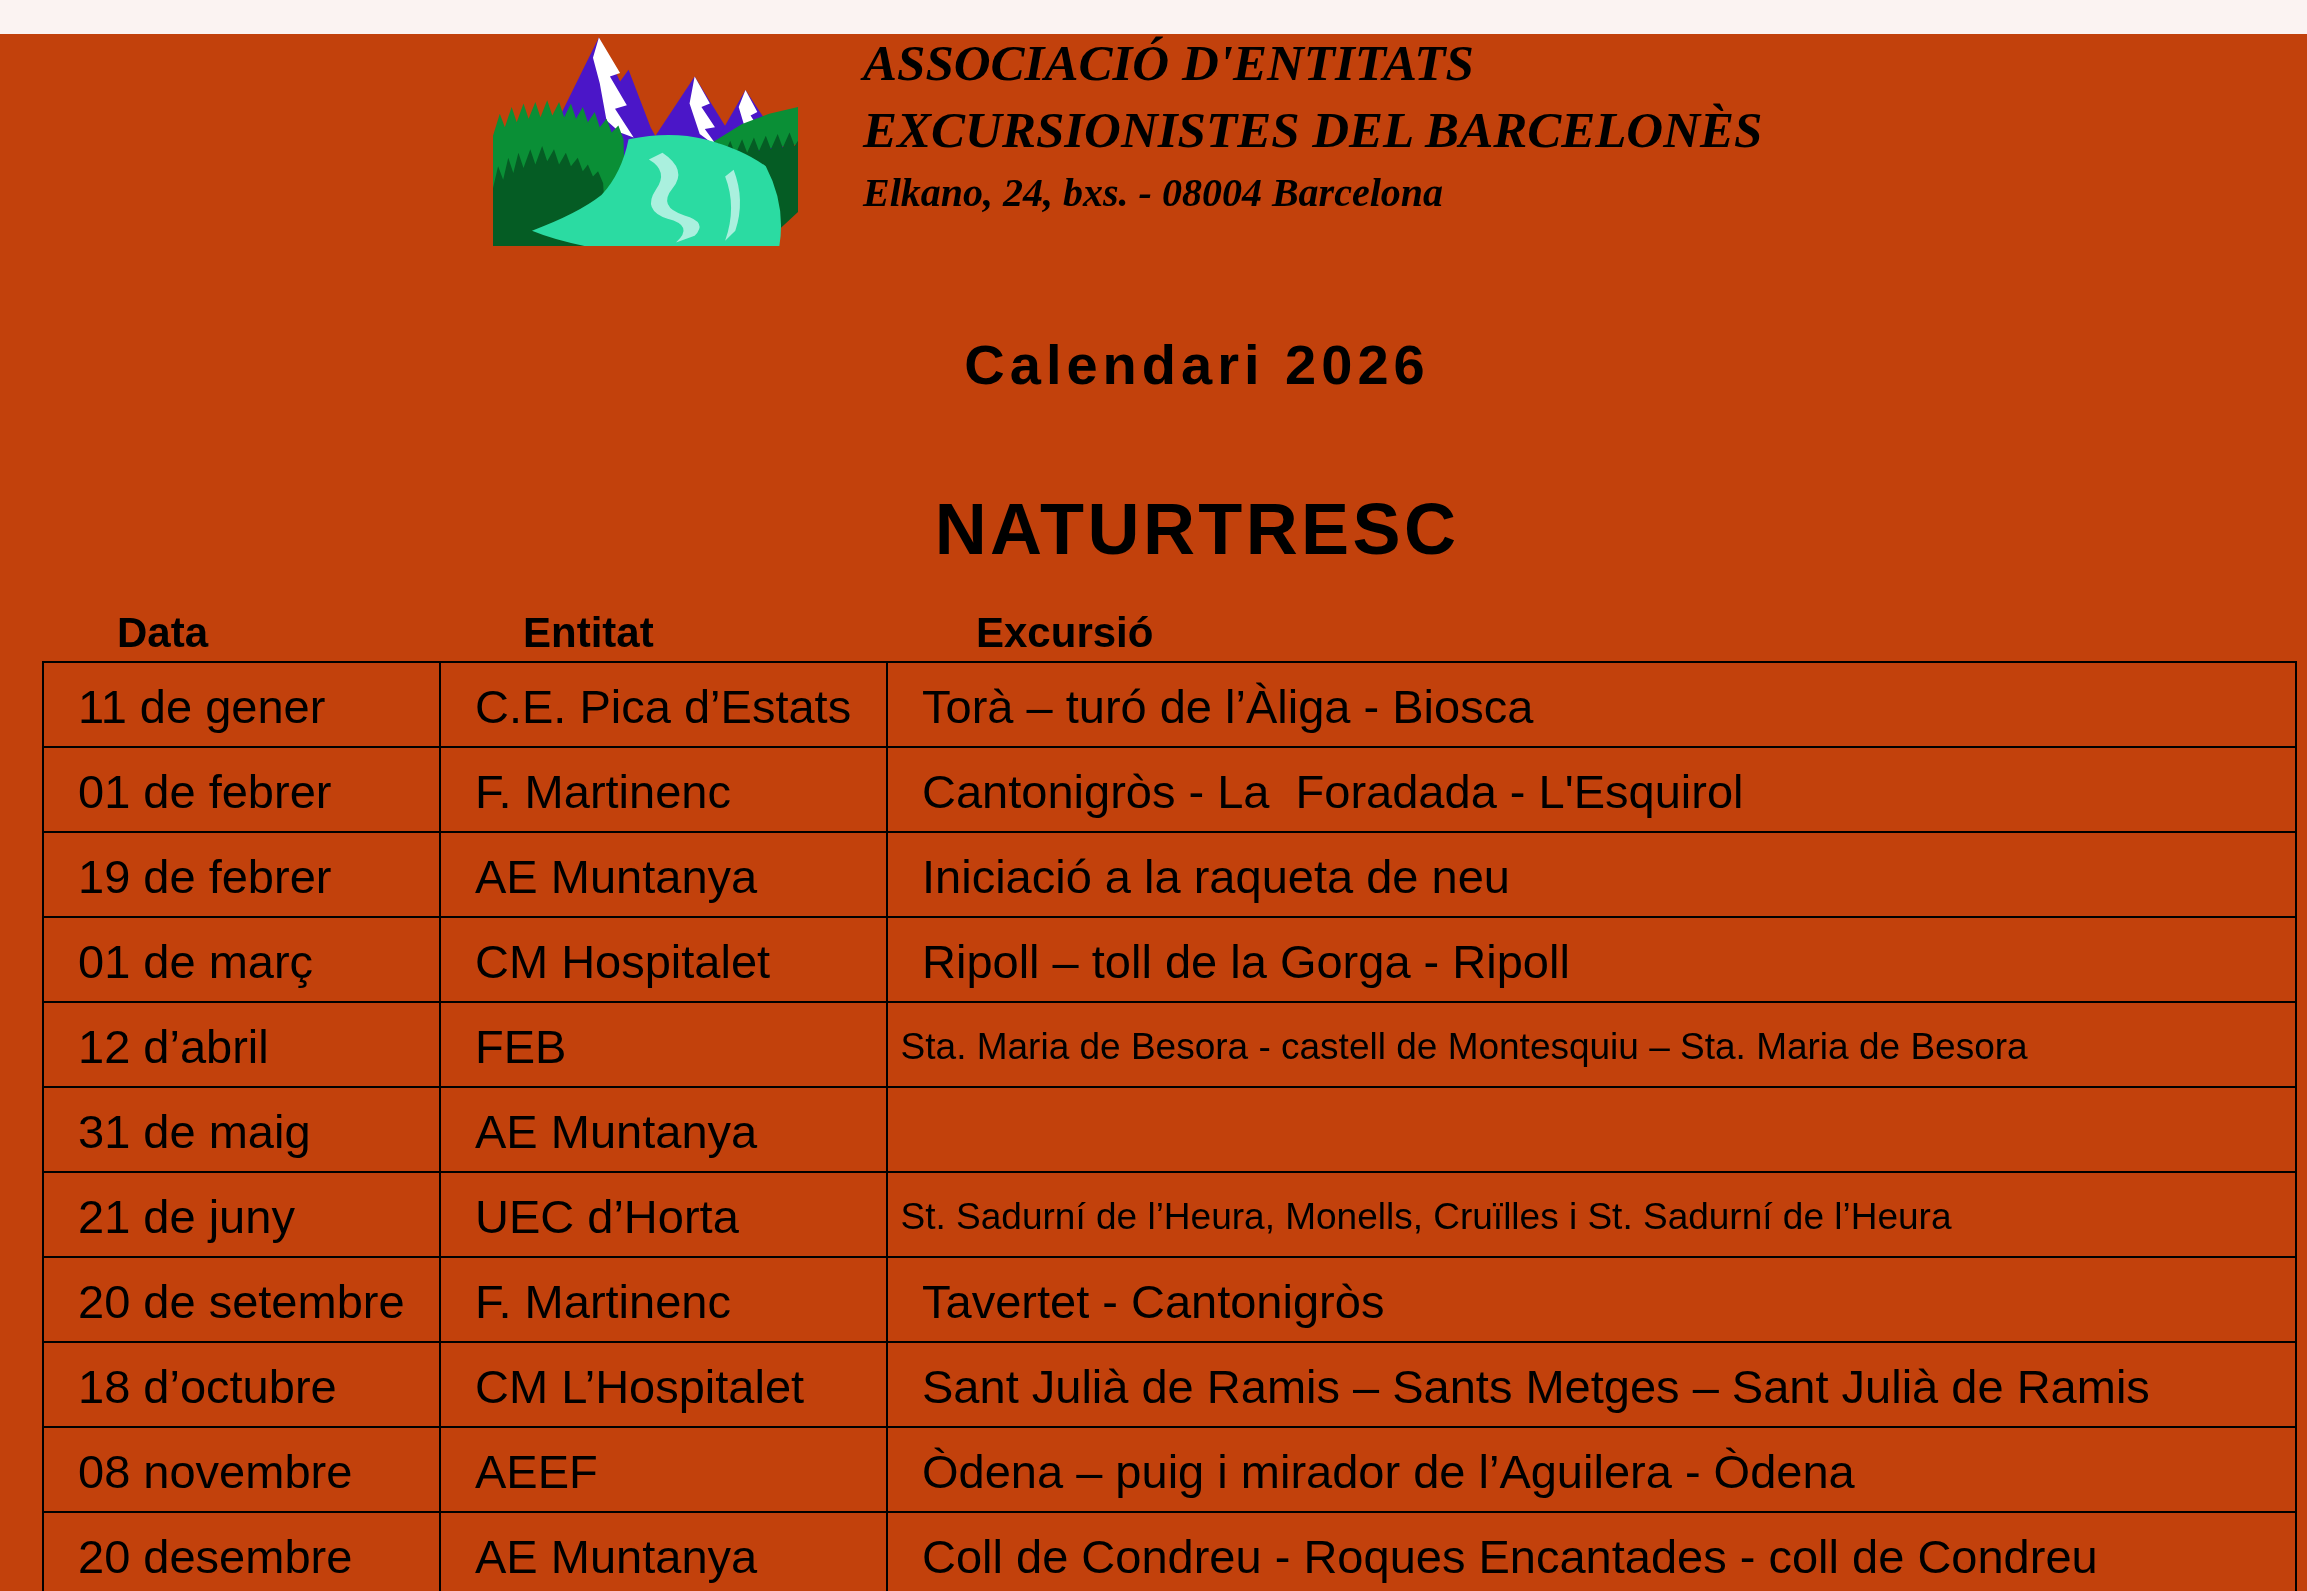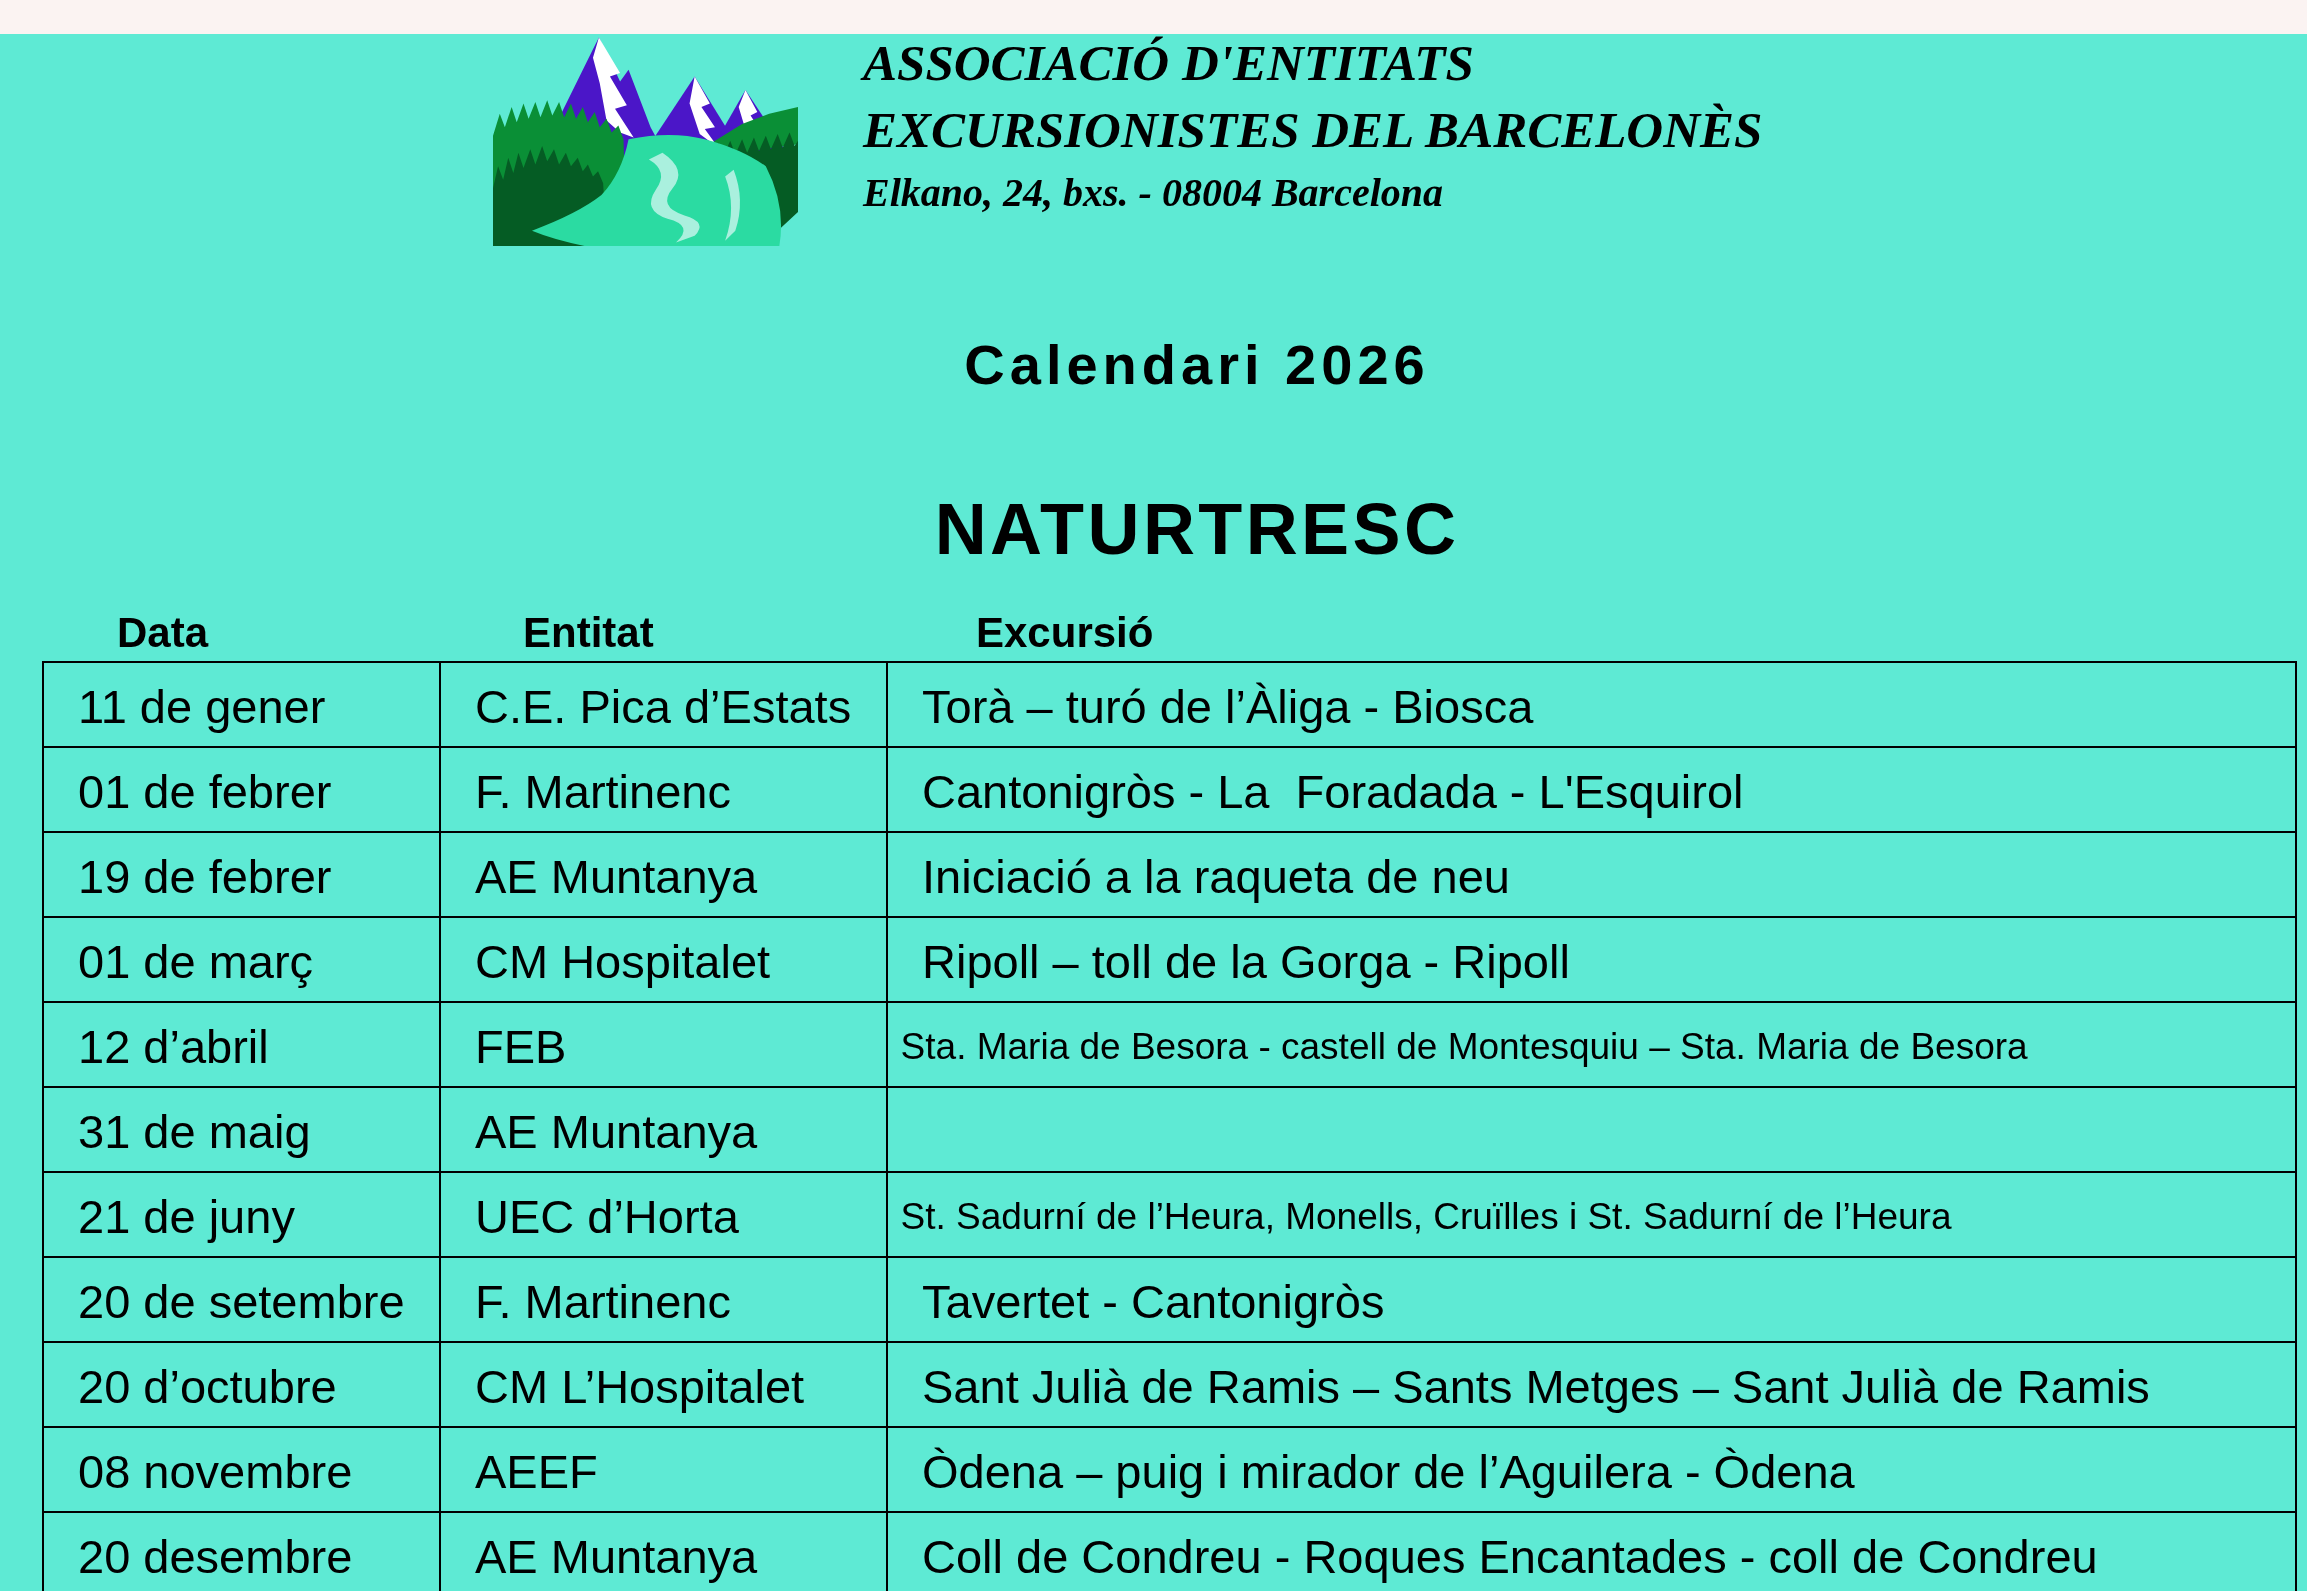--- a/index.html
+++ b/index.html
@@ -1,17 +1,17 @@
 <!DOCTYPE html>
 <html style="font-size:13.5px"><head>
 <meta charset="utf-8">
 <style>
   html,body{margin:0;padding:0;background:#ffffff;}
   #page{
-    position:relative;width:2307px;height:1591px;background:#5eead4;
+    position:relative;width:2307px;height:1591px;background:#c2410c;
     font-family:"Liberation Sans",sans-serif;color:#000;overflow:hidden;
   }
   
   #band{position:absolute;left:0;top:0;width:2307px;height:34px;}
   
   #logo{position:absolute;left:493px;top:32px;width:305px;height:216px;}
   
   #org{position:absolute;left:863px;top:30px;font-family:"Liberation Serif",serif;font-style:italic;font-weight:bold;}
   .org-line{font-size:51px;line-height:67px;white-space:nowrap;}
   .org-address{font-size:40px;line-height:52px;margin-top:3.4px;white-space:nowrap;}
@@ -132,21 +132,21 @@
           <td>21 de juny</td>
           <td>UEC d’Horta</td>
           <td class="small">St. Sadurní de l’Heura, Monells, Cruïlles i St. Sadurní de l’Heura</td>
         </tr>
         <tr>
           <td>20 de setembre</td>
           <td>F. Martinenc</td>
           <td>Tavertet - Cantonigròs</td>
         </tr>
         <tr>
-          <td>20 d’octubre</td>
+          <td>18 d’octubre</td>
           <td>CM L’Hospitalet</td>
           <td>Sant Julià de Ramis – Sants Metges – Sant Julià de Ramis</td>
         </tr>
         <tr>
           <td>08 novembre</td>
           <td>AEEF</td>
           <td>Òdena – puig i mirador de l’Aguilera - Òdena</td>
         </tr>
         <tr>
           <td>20 desembre</td>

